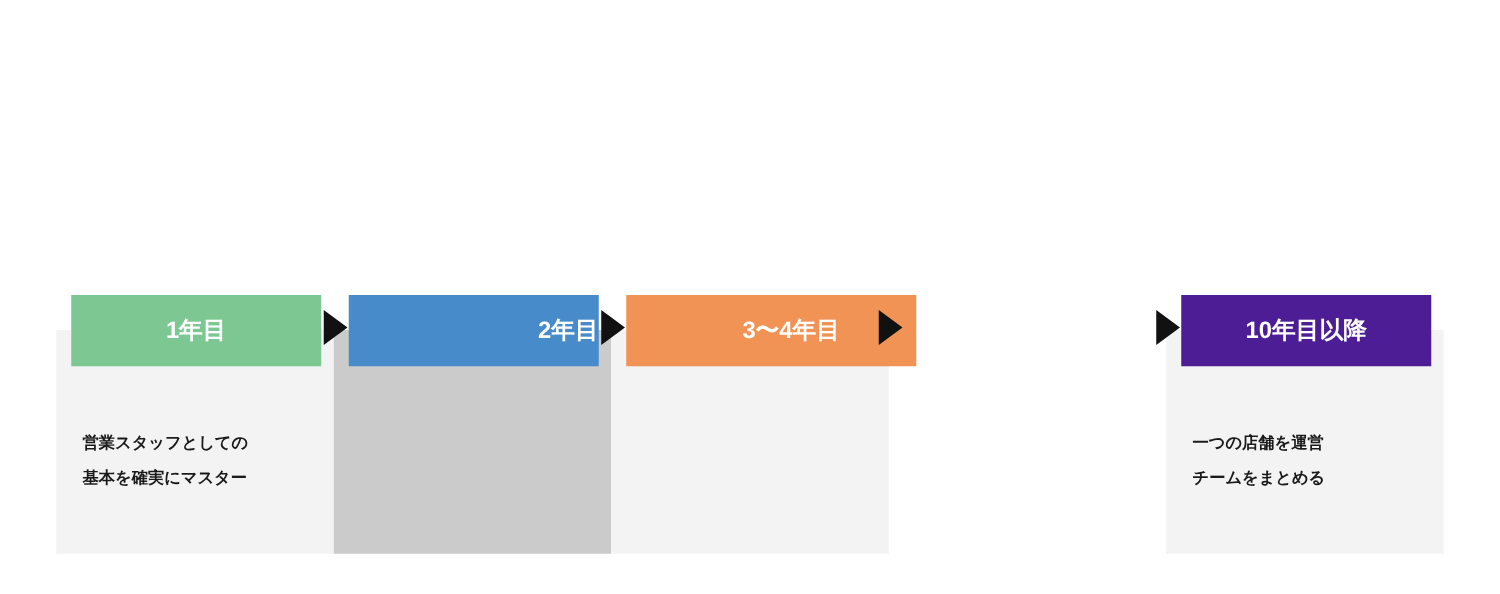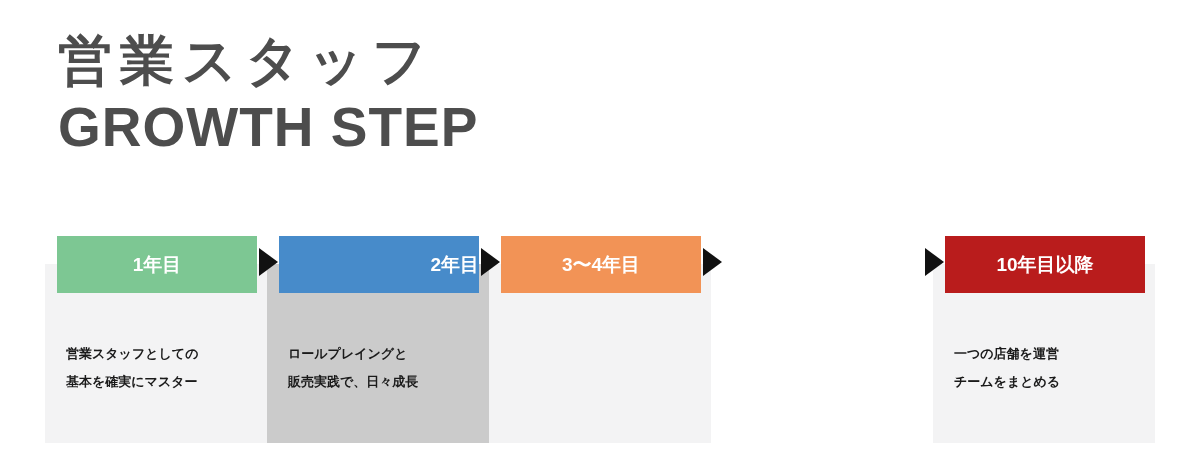--- a/index.html
+++ b/index.html
@@ -102,54 +102,48 @@
   .arrow-0 { left: 259px; }
   .arrow-1 { left: 481px; }
   .arrow-2 { left: 703px; }
   .arrow-3 { left: 925px; }
 </style>
 </head>
 <body>
 
 <div class="canvas">
 
-  <div class="title-block">
-    <div class="title-jp">営業スタッフ</div>
-    <div class="title-en">GROWTH STEP</div>
-  </div>
 
   <div class="step step-0">
     <div class="col-bg bg-light"></div>
     <div class="step-header" style="background: rgb(125, 199, 147);">
       <span>1年目</span>
     </div>
     <div class="step-desc">営業スタッフとしての
 基本を確実にマスター</div>
   </div>
 
   <div class="step step-1">
     <div class="col-bg bg-dark"></div>
     <div class="step-header" style="background: rgb(71, 139, 202); text-align: right;">
       <span>2年目</span>
     </div>
-    <div class="step-desc">ロールプレイングと
-販売実践で、日々成長</div>
   </div>
 
   <div class="step step-2">
     <div class="col-bg bg-light"></div>
-    <div class="step-header" style="background: rgb(242, 147, 86);">
+    <div class="step-header" style="background: rgb(242, 147, 86); padding-left: 32px;">
       <span>3〜4年目</span>
     </div>
   </div>
 
 
   <div class="step step-4">
     <div class="col-bg bg-light"></div>
-    <div class="step-header" style="background: #b91c1c;">
+    <div class="step-header" style="background: #4c1d95;">
       <span>10年目以降</span>
     </div>
     <div class="step-desc">一つの店舗を運営
 チームをまとめる</div>
   </div>
 
   <div class="arrow arrow-0"></div>
   <div class="arrow arrow-1"></div>
   <div class="arrow arrow-2"></div>
   <div class="arrow arrow-3"></div>

